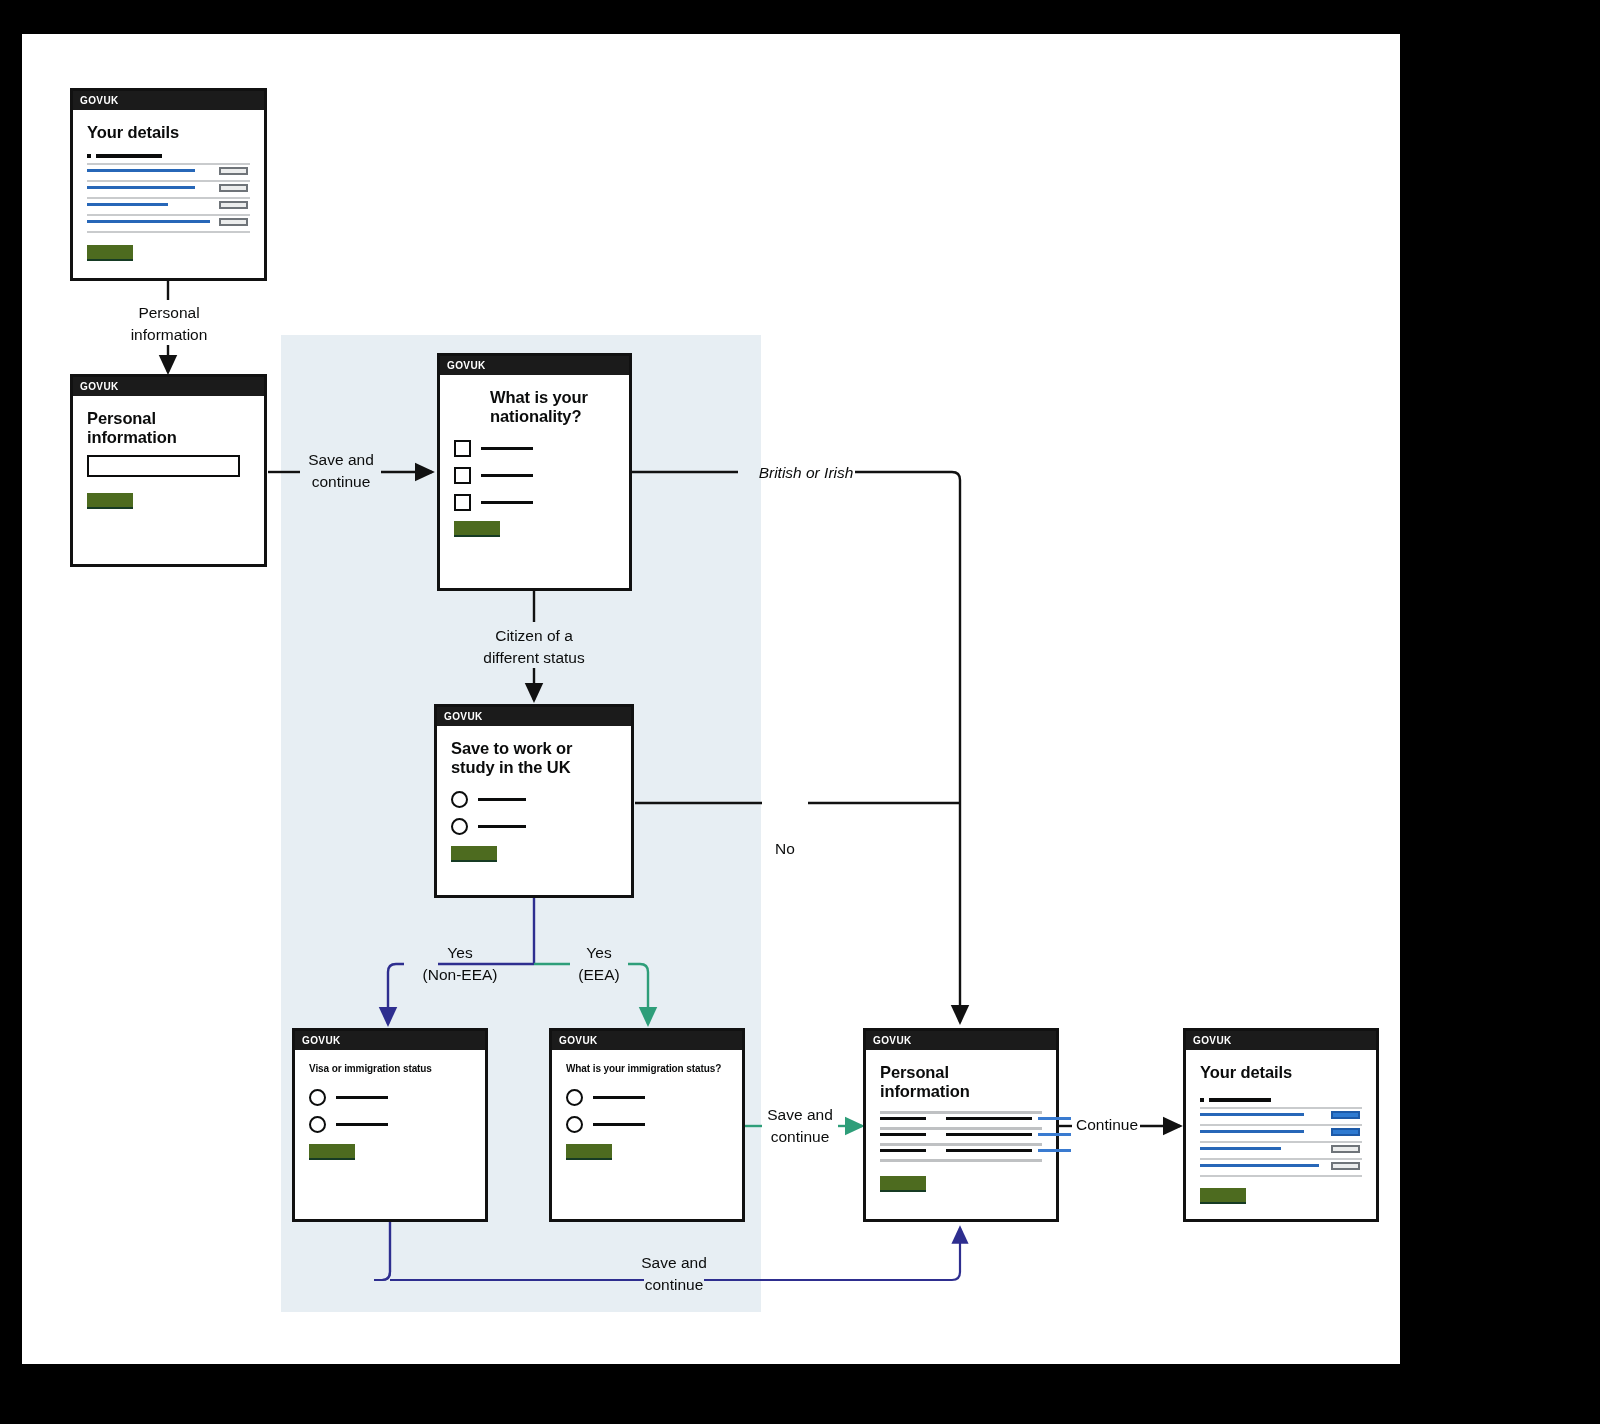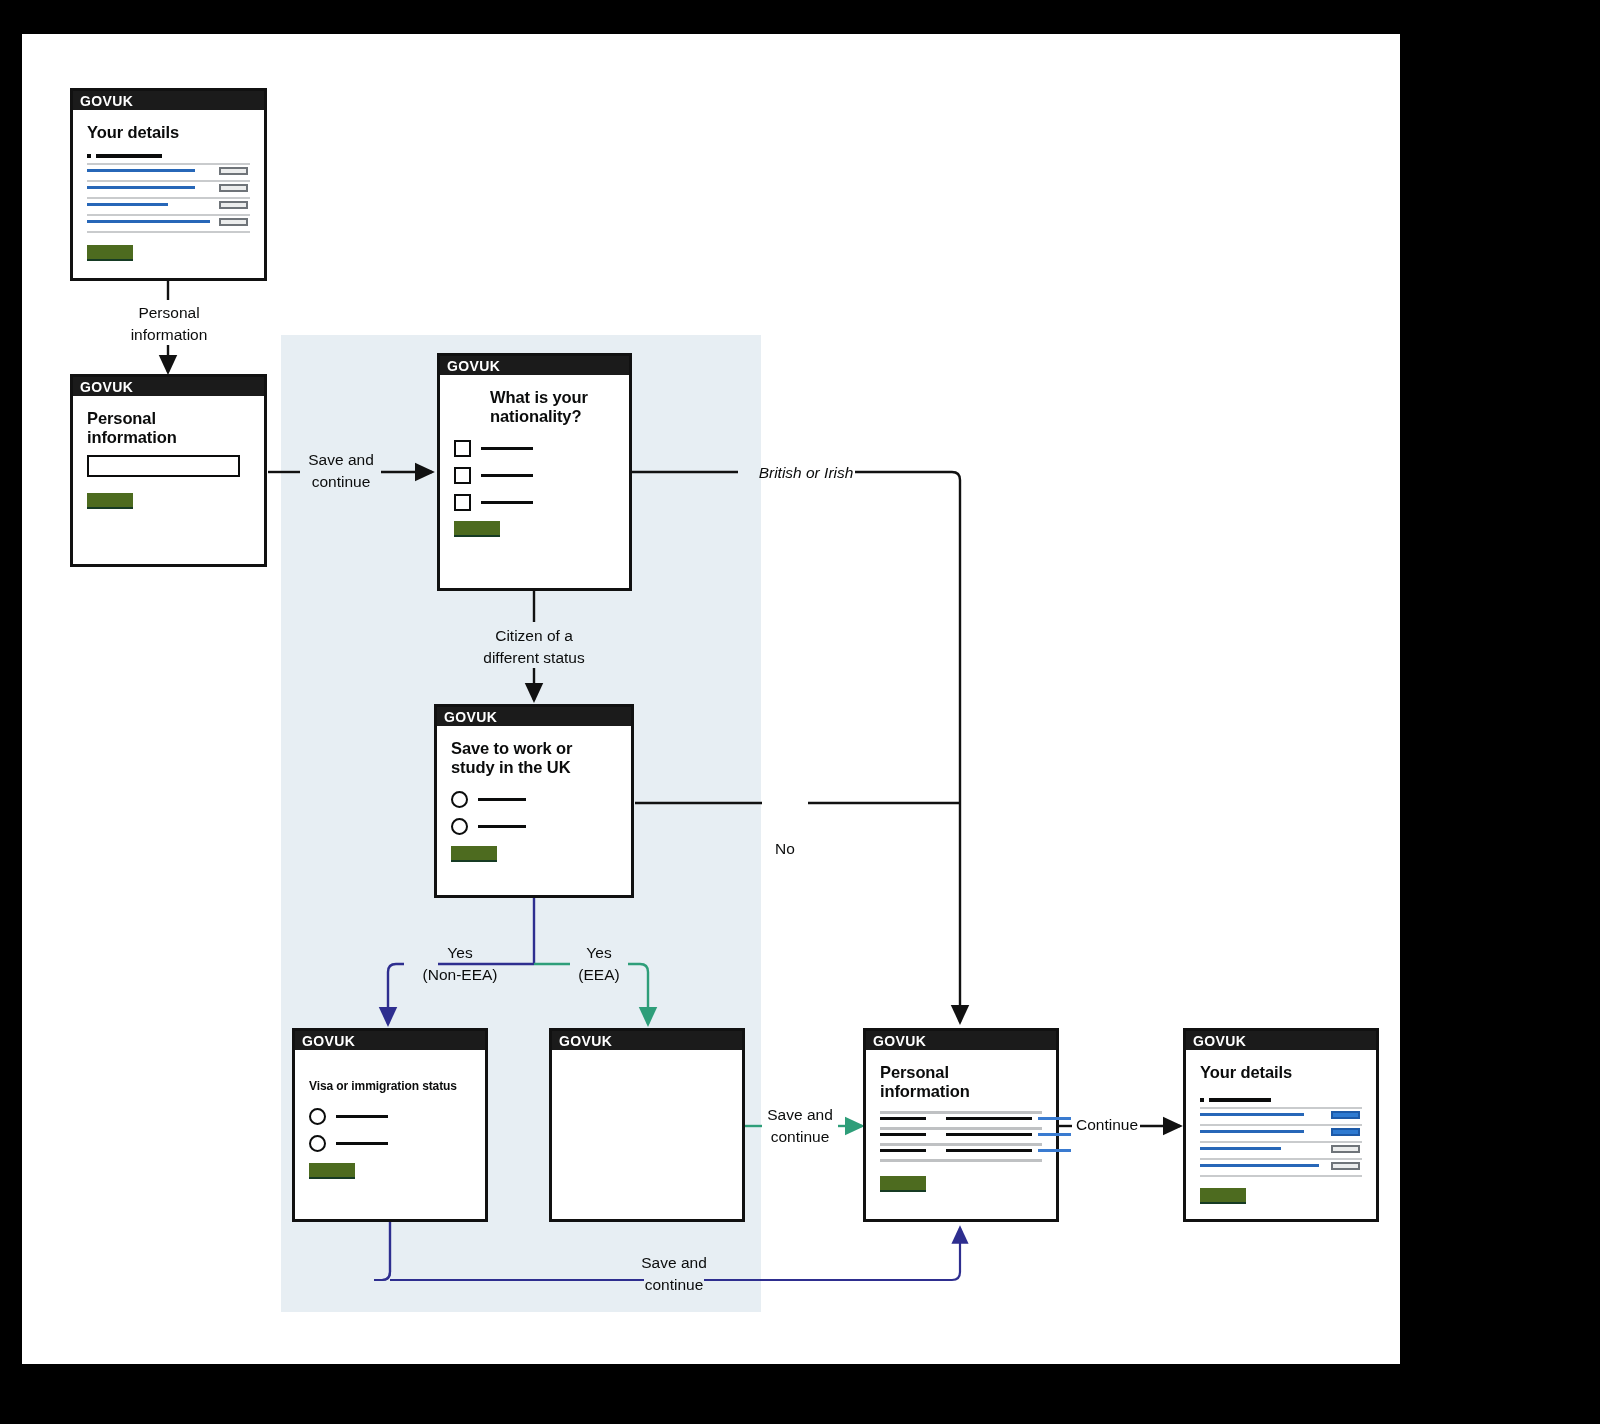--- a/index.html
+++ b/index.html
@@ -5,24 +5,24 @@
 <style>
   html,body{margin:0;padding:0;background:#000;}
   body{font-family:"Liberation Sans",sans-serif;}
   #canvas{position:relative;width:1600px;height:1424px;background:#000;overflow:hidden;}
   #page{position:absolute;left:22px;top:34px;width:1378px;height:1330px;background:#fff;}
   #flow-svg{position:absolute;left:0;top:0;width:1600px;height:1424px;pointer-events:none;}
 
   
   .card{position:absolute;background:#fff;border:3px solid #111;box-sizing:border-box;}
   .card-bar{height:19px;background:#1b1b1b;display:flex;align-items:center;padding:0 7px;box-sizing:border-box;}
-  .card-brand{color:#fff;font-size:14px;font-weight:bold;letter-spacing:.4px;line-height:1;}
+  .card-brand{color:#fff;font-size:10px;font-weight:bold;letter-spacing:.4px;line-height:1;}
   .card-body{padding:13px 14px 10px 14px;box-sizing:border-box;}
   .card-title{font-size:16.5px;font-weight:bold;color:#0b0c0c;line-height:1.16;margin:0 0 8px 0;letter-spacing:-.1px;}
-  .card-title.sm{font-size:12px;margin-top:17px;}
+  .card-title.sm{font-size:10px;}
 
   
   .opt{display:flex;align-items:center;margin-bottom:10px;}
   .opt .box{width:17px;height:17px;border:2.5px solid #0b0c0c;box-sizing:border-box;background:#fff;flex:none;}
   .opt .radio{width:17px;height:17px;border:2.5px solid #0b0c0c;border-radius:50%;box-sizing:border-box;background:#fff;flex:none;}
   .opt .lbl{height:3px;background:#0b0c0c;margin-left:10px;}
 
   .btn-green{width:46px;height:14px;background:#4d6b1f;border-bottom:2px solid #163b24;}
 
   .textbox{width:calc(100% - 10px);height:22px;border:2.5px solid #0b0c0c;box-sizing:border-box;background:#fff;margin:6px 0 16px 0;}
@@ -252,20 +252,34 @@
         </div>
       </div>
       <div class="btn-green" style="margin-top:11px;"></div>
     </div>
   </div>
 
   <div class="card" style="left:549px;top:1028px;width:196px;height:194px;">
     <div class="card-bar">
       <span class="card-brand">GOVUK</span>
     </div>
+    <div class="card-body">
+      <div class="card-title sm" style="max-width:168px;">What is your immigration status?</div>
+      <div style="margin-top:14px;">
+        <div class="opt">
+          <span class="radio"></span>
+          <span class="lbl" style="width:52px;"></span>
+        </div>
+        <div class="opt">
+          <span class="radio"></span>
+          <span class="lbl" style="width:52px;"></span>
+        </div>
+      </div>
+      <div class="btn-green" style="margin-top:11px;"></div>
+    </div>
   </div>
 
   <div class="card" style="left:863px;top:1028px;width:196px;height:194px;">
     <div class="card-bar">
       <span class="card-brand">GOVUK</span>
     </div>
     <div class="card-body">
       <div class="card-title" style="max-width:122px;">Personal information</div>
       <div class="sl">
         <div class="sl-row">

